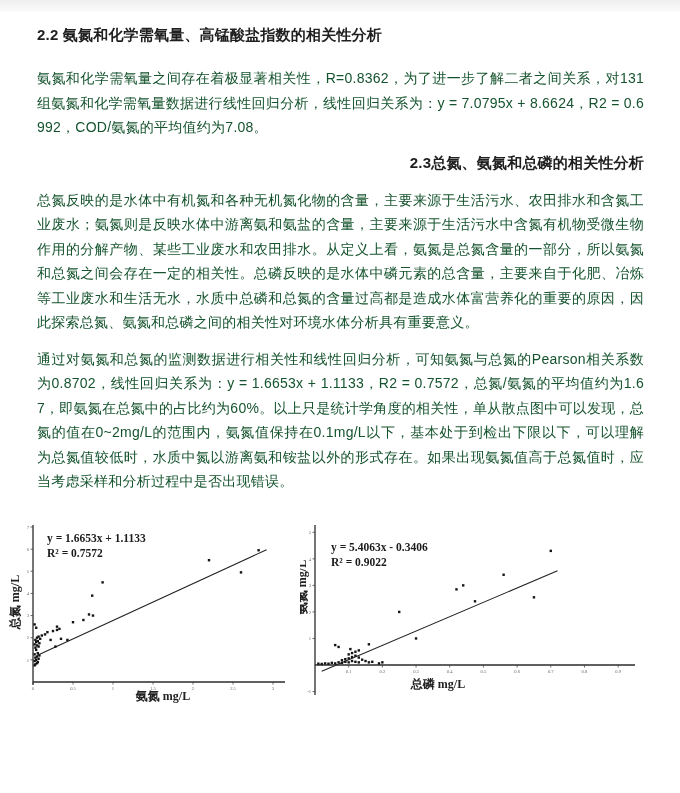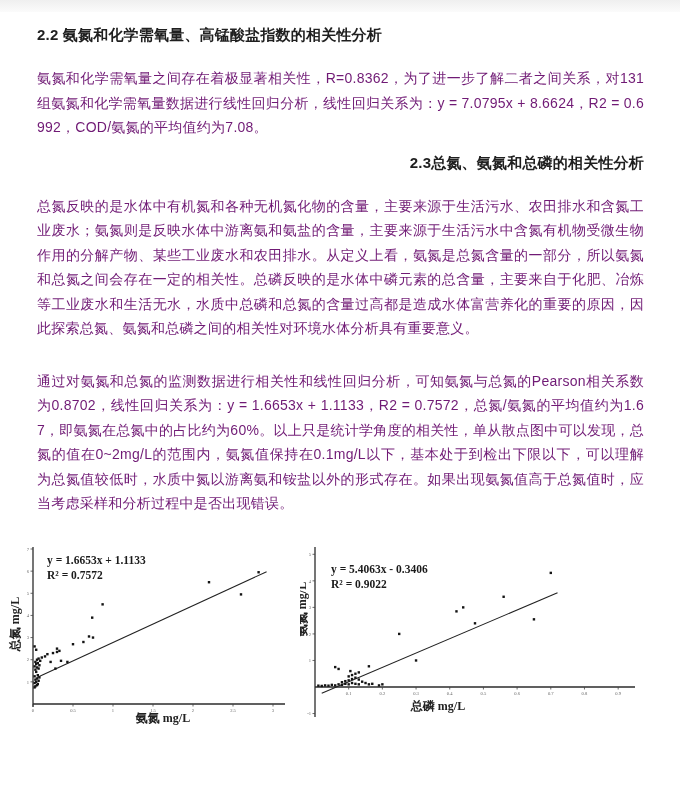--- a/index.html
+++ b/index.html
@@ -10,25 +10,25 @@
   }
   .page{width:680px;height:793px;position:relative;background:#fff;}
   .topband{height:12px;width:100%;background:linear-gradient(#efefef,#fbfbfb);}
   .text-block{padding:12px 36px 0 37px;}
   h2{
     margin:0;font-size:15px;line-height:22px;font-weight:bold;color:#1f1f1f;
     letter-spacing:.2px;
   }
   h2.h23{margin-top:12px;text-align:right;}
   p.para{
-    margin:20px 0 0;font-size:14px;line-height:24.5px;color:#701a75;
+    margin:20px 0 0;font-size:14px;line-height:24.5px;color:#14532d;
     text-align:justify;letter-spacing:.25px;word-break:break-all;
   }
-  p.para.tight18{margin-top:20px;}
-  p.para.tight12{margin-top:28px;}
+  p.para.tight18{margin-top:14px;}
+  p.para.tight12{margin-top:12px;}
   .charts{display:flex;align-items:flex-start;margin-top:16px;text-align:right;}
   figure.chart{margin:0;padding:0;}
   figure.chart svg{display:block;}
   .ax{stroke:#2b2b2b;stroke-width:1.3;}
   .tick{stroke:#444;stroke-width:.8;}
   .ticklab{font-family:"Liberation Serif","DejaVu Serif",serif;font-size:4.6px;fill:#666;}
   .eq{font-family:"Liberation Serif","DejaVu Serif",serif;font-size:11.5px;font-weight:600;fill:#1b1b1b;}
   .axlab{font-family:"Liberation Serif","DejaVu Serif",serif;font-size:12px;font-weight:600;fill:#222;}
   .pt{fill:#141414;}
   .reg{stroke:#222;stroke-width:1.1;fill:none;}

